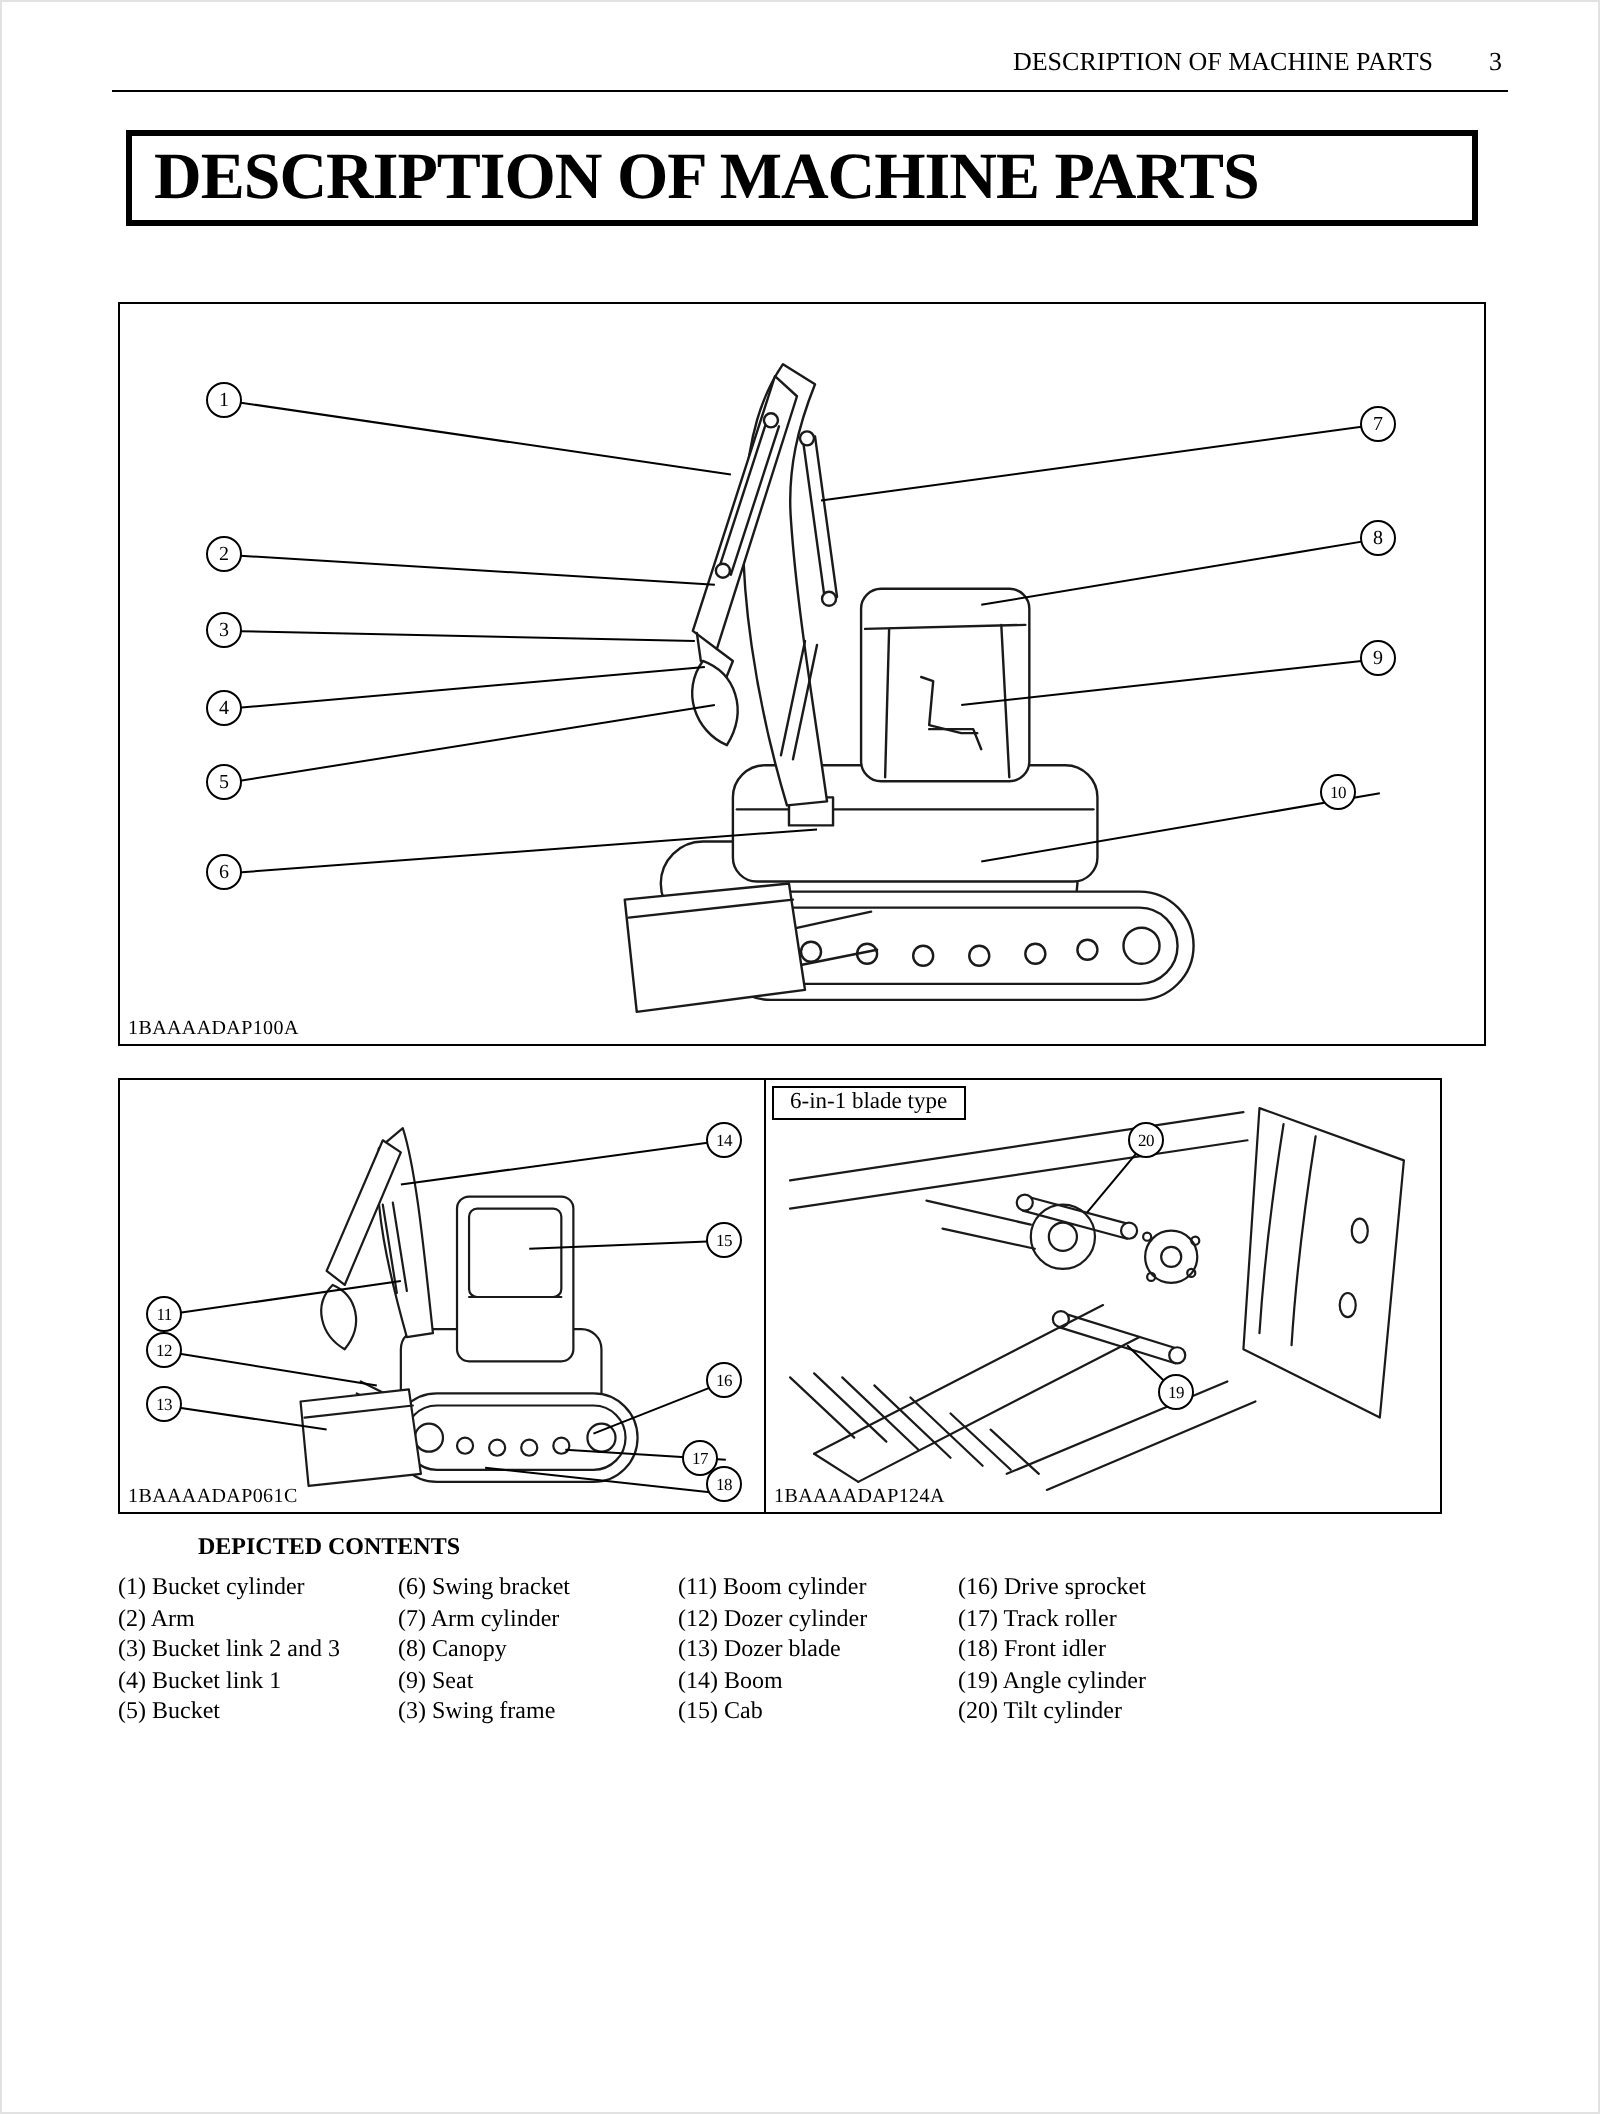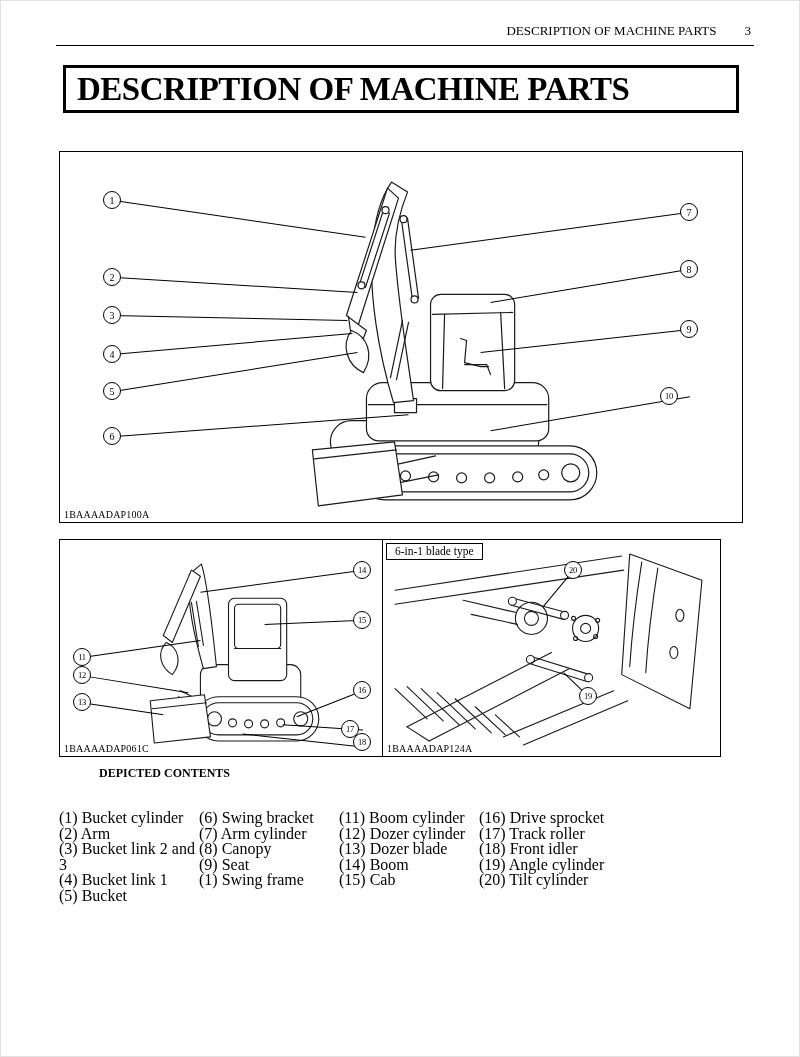--- a/index.html
+++ b/index.html
@@ -26,21 +26,21 @@
     font-size:10px; z-index:3;
   }
   .callout.c2 { font-size:8.5px; letter-spacing:-0.3px; }
   .blade-label {
     position:absolute; top:3px; left:3px; border:1px solid #000; padding:1px 8px 2px 8px;
     font-size:11.5px; background:#fff; z-index:2;
   }
   .contents { position:absolute; left:58px; top:765px; width:684px; }
   .contents-heading { font-size:12px; font-weight:bold; margin-bottom:5px;margin-left:40px; }
   .contents-cols { display:flex; }
-  .col { width:140px; font-size:16px; line-height:15.5px;margin-top:24px; }
+  .col { width:140px; font-size:12px; line-height:15.5px; }
   .col:last-child { width:auto; }
 </style>
 </head>
 <body>
 
 <div class="page">
 
   <div class="header-line">
     <span>DESCRIPTION OF MACHINE PARTS</span><span class="page-number">3</span>
   </div>
@@ -256,21 +256,21 @@
         <div>(2) Arm</div>
         <div>(3) Bucket link 2 and 3</div>
         <div>(4) Bucket link 1</div>
         <div>(5) Bucket</div>
       </div>
       <div class="col">
         <div>(6) Swing bracket</div>
         <div>(7) Arm cylinder</div>
         <div>(8) Canopy</div>
         <div>(9) Seat</div>
-        <div>(1) Swing frame</div>
+        <div>(3) Swing frame</div>
       </div>
       <div class="col">
         <div>(11) Boom cylinder</div>
         <div>(12) Dozer cylinder</div>
         <div>(13) Dozer blade</div>
         <div>(14) Boom</div>
         <div>(15) Cab</div>
       </div>
       <div class="col">
         <div>(16) Drive sprocket</div>

